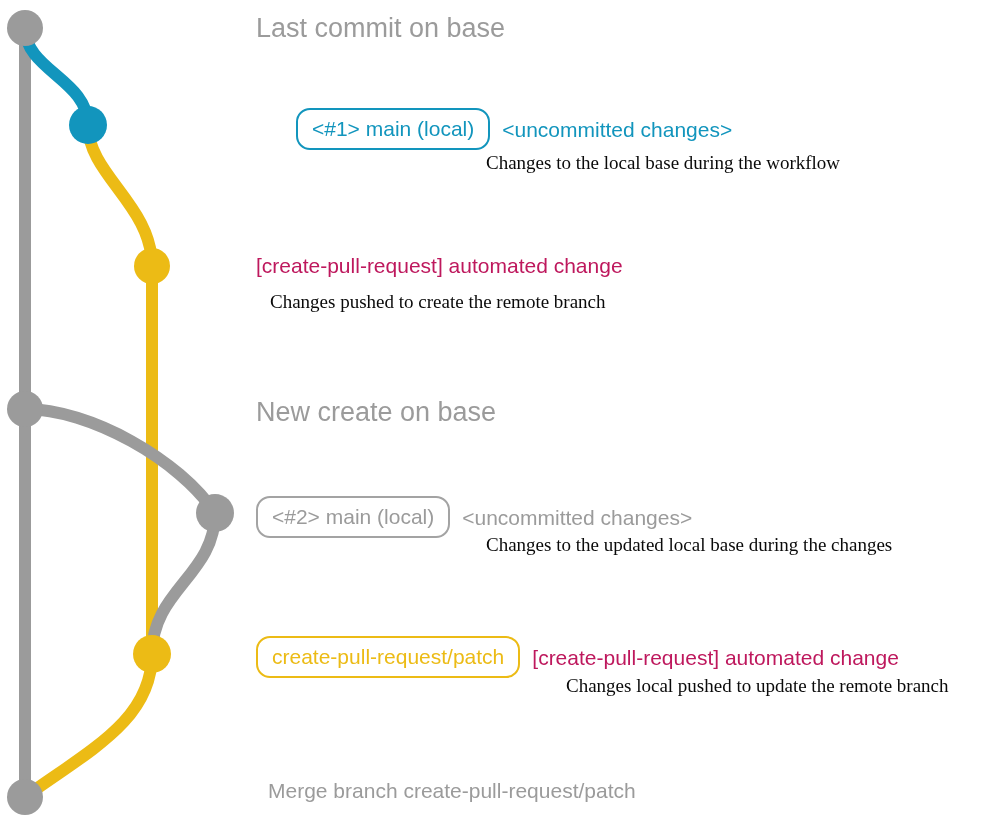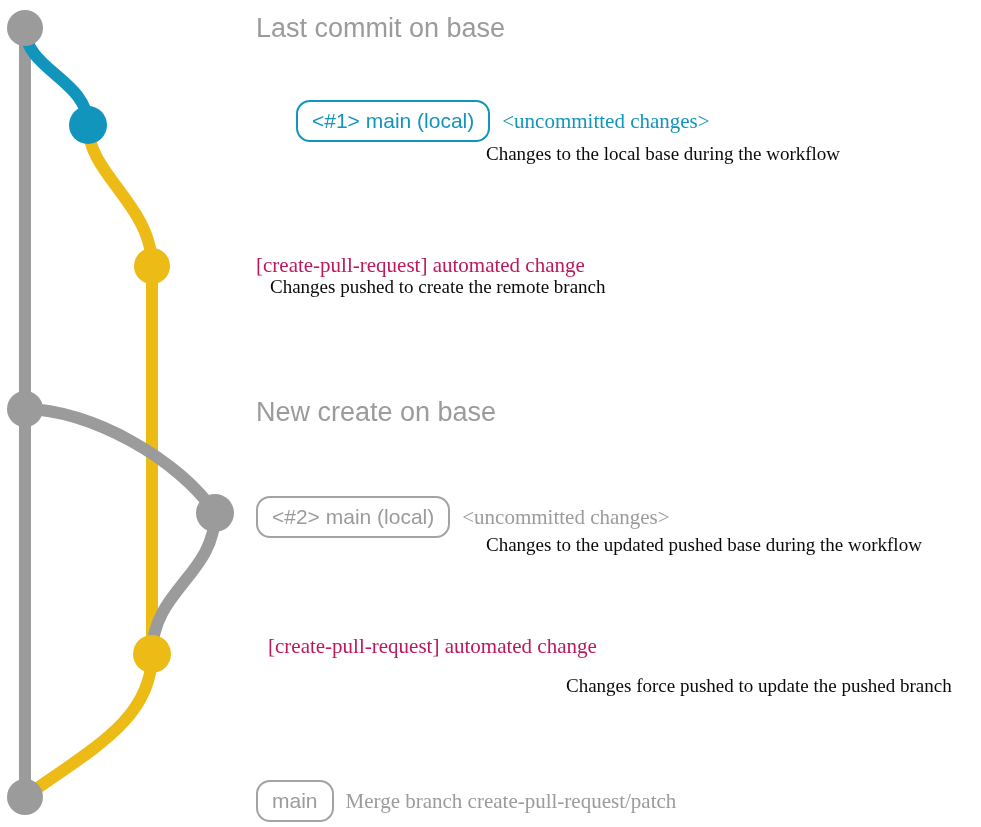--- a/index.html
+++ b/index.html
@@ -38,21 +38,21 @@
     font-family: "Liberation Sans", sans-serif;
     font-size: 21px;
     line-height: 1;
     padding: 8px 14px 9px 14px;
     white-space: nowrap;
   }
   .badge-blue { border-color: #1295bd; color: #1295bd; }
   .badge-gray { border-color: #a3a3a3; color: #9b9b9b; }
   .badge-yellow { border-color: #ecbb15; color: #ecbb15; }
   .commit-msg {
-    font-family: Liberation Serif, serif;
+    font-family: Liberation Sans, sans-serif;
     font-size: 21px;
     line-height: 1;
     white-space: nowrap;
   }
   .msg-blue { color: #1295bd; }
   .msg-gray { color: #9b9b9b; }
   .msg-yellow { color: #be185d; }
   .section-head {
     position: absolute;
     font-family: "Liberation Sans", sans-serif;
@@ -97,44 +97,44 @@
     <circle cx="152" cy="266" r="18" fill="#ecbb15"></circle>
     <circle cx="25" cy="409" r="18" fill="#9b9b9b"></circle>
     <circle cx="215" cy="513" r="19" fill="#9b9b9b"></circle>
     <circle cx="152" cy="654" r="19" fill="#ecbb15"></circle>
     <circle cx="25" cy="797" r="18" fill="#9b9b9b"></circle>
   </g>
 </svg>
 
 <div class="section-head" style="left:256px; top:15px;">Last commit on base</div>
 
-<div class="row" style="left:256px; top:100px;padding-left:40px;">
+<div class="row" style="left:256px; top:108px;padding-left:40px;">
   <span class="badge badge-blue">&lt;#1&gt; main (local)</span>
   <span class="badge-gap"></span>
   <span class="commit-msg msg-blue">&lt;uncommitted changes&gt;</span>
 </div>
-<div class="note" style="left:486px; top:144px;">Changes to the local base during the workflow</div>
+<div class="note" style="left:486px; top:153px;">Changes to the local base during the workflow</div>
 
 <div class="row" style="left:256px; top:255px;">
   <span class="commit-msg msg-yellow">[create-pull-request] automated change</span>
 </div>
-<div class="note" style="left:270px; top:277px;">Changes pushed to create the remote branch</div>
+<div class="note" style="left:270px; top:292px;">Changes pushed to create the remote branch</div>
 
 <div class="section-head" style="left:256px; top:399px;">New create on base</div>
 
 <div class="row" style="left:256px; top:496px;justify-content:space-between;">
   <span class="badge badge-gray">&lt;#2&gt; main (local)</span>
   <span class="badge-gap"></span>
   <span class="commit-msg msg-gray">&lt;uncommitted changes&gt;</span>
 </div>
-<div class="note" style="left:486px; top:535px;">Changes to the updated pushed base during the workflow</div>
+<div class="note" style="left:486px; top:535px;">Changes to the updated local base during the changes</div>
 
 <div class="row" style="left:256px; top:636px;">
+  <span class="badge badge-yellow">create-pull-request/patch</span>
   <span class="badge-gap"></span>
   <span class="commit-msg msg-yellow">[create-pull-request] automated change</span>
 </div>
-<div class="note" style="left:566px; top:676px;">Changes force pushed to update the pushed branch</div>
+<div class="note" style="left:566px; top:676px;">Changes local pushed to update the remote branch</div>
 
 <div class="row" style="left:256px; top:780px;">
-  <span class="badge badge-gray">main</span>
   <span class="badge-gap"></span>
   <span class="commit-msg msg-gray">Merge branch create-pull-request/patch</span>
 </div>
 
 </body></html>

